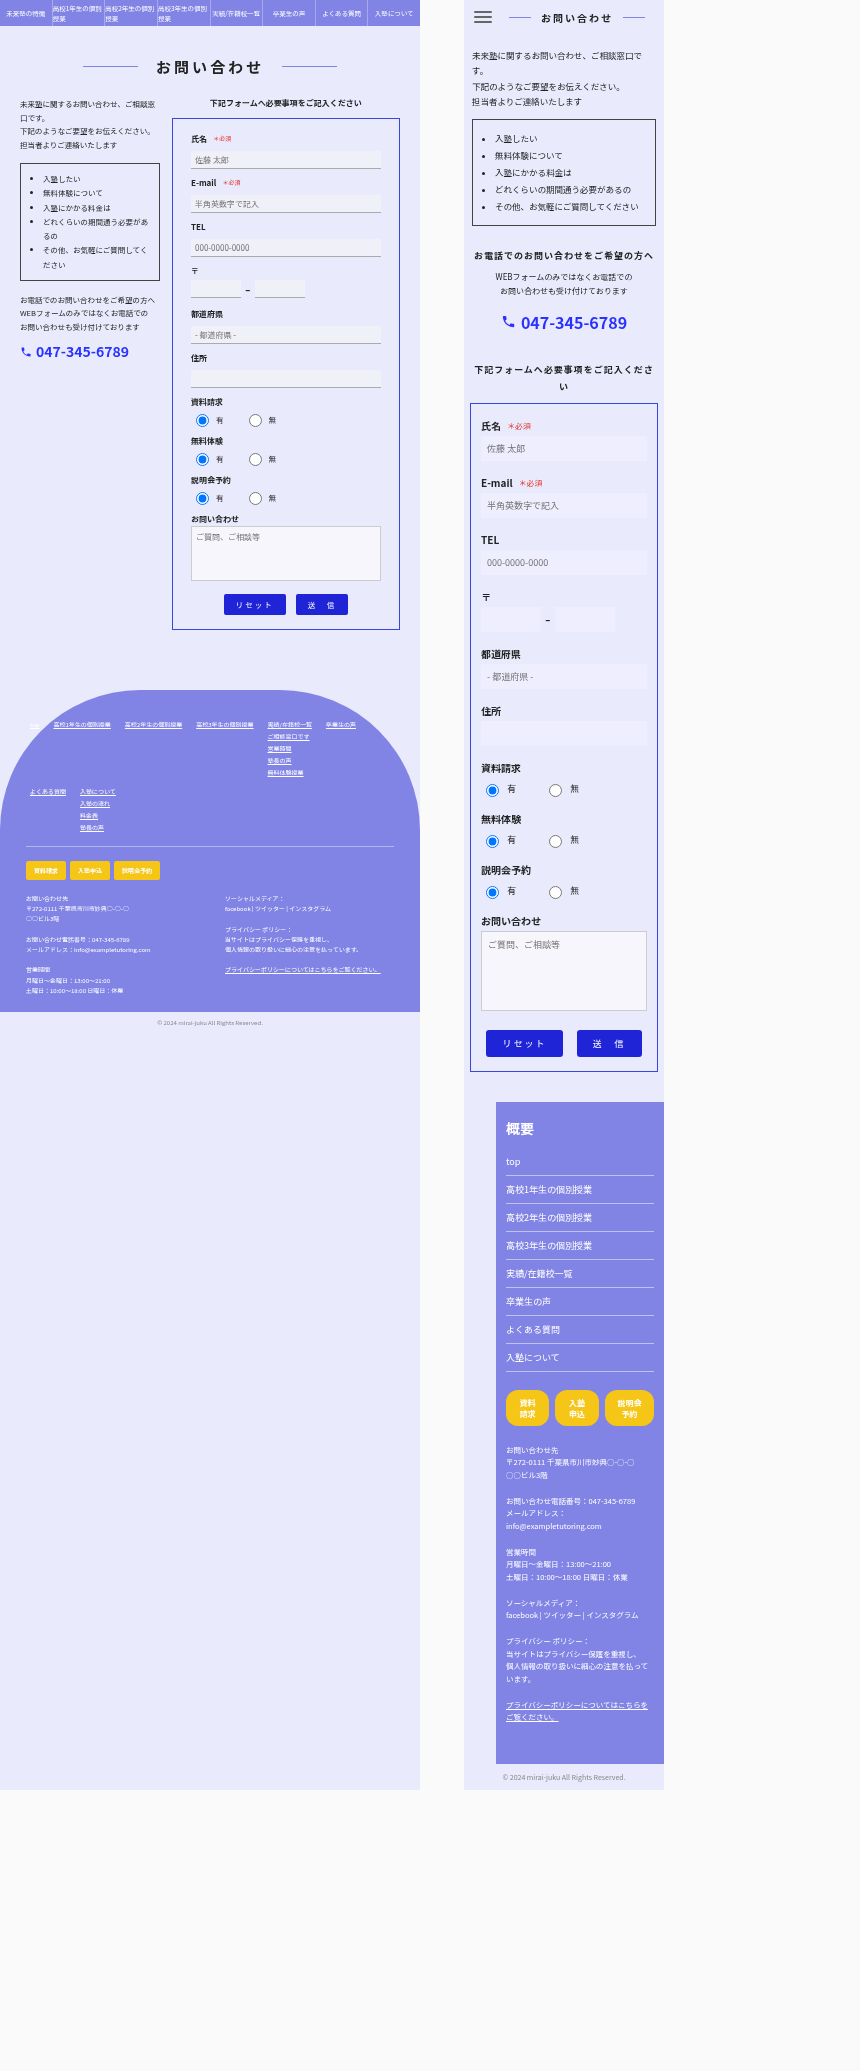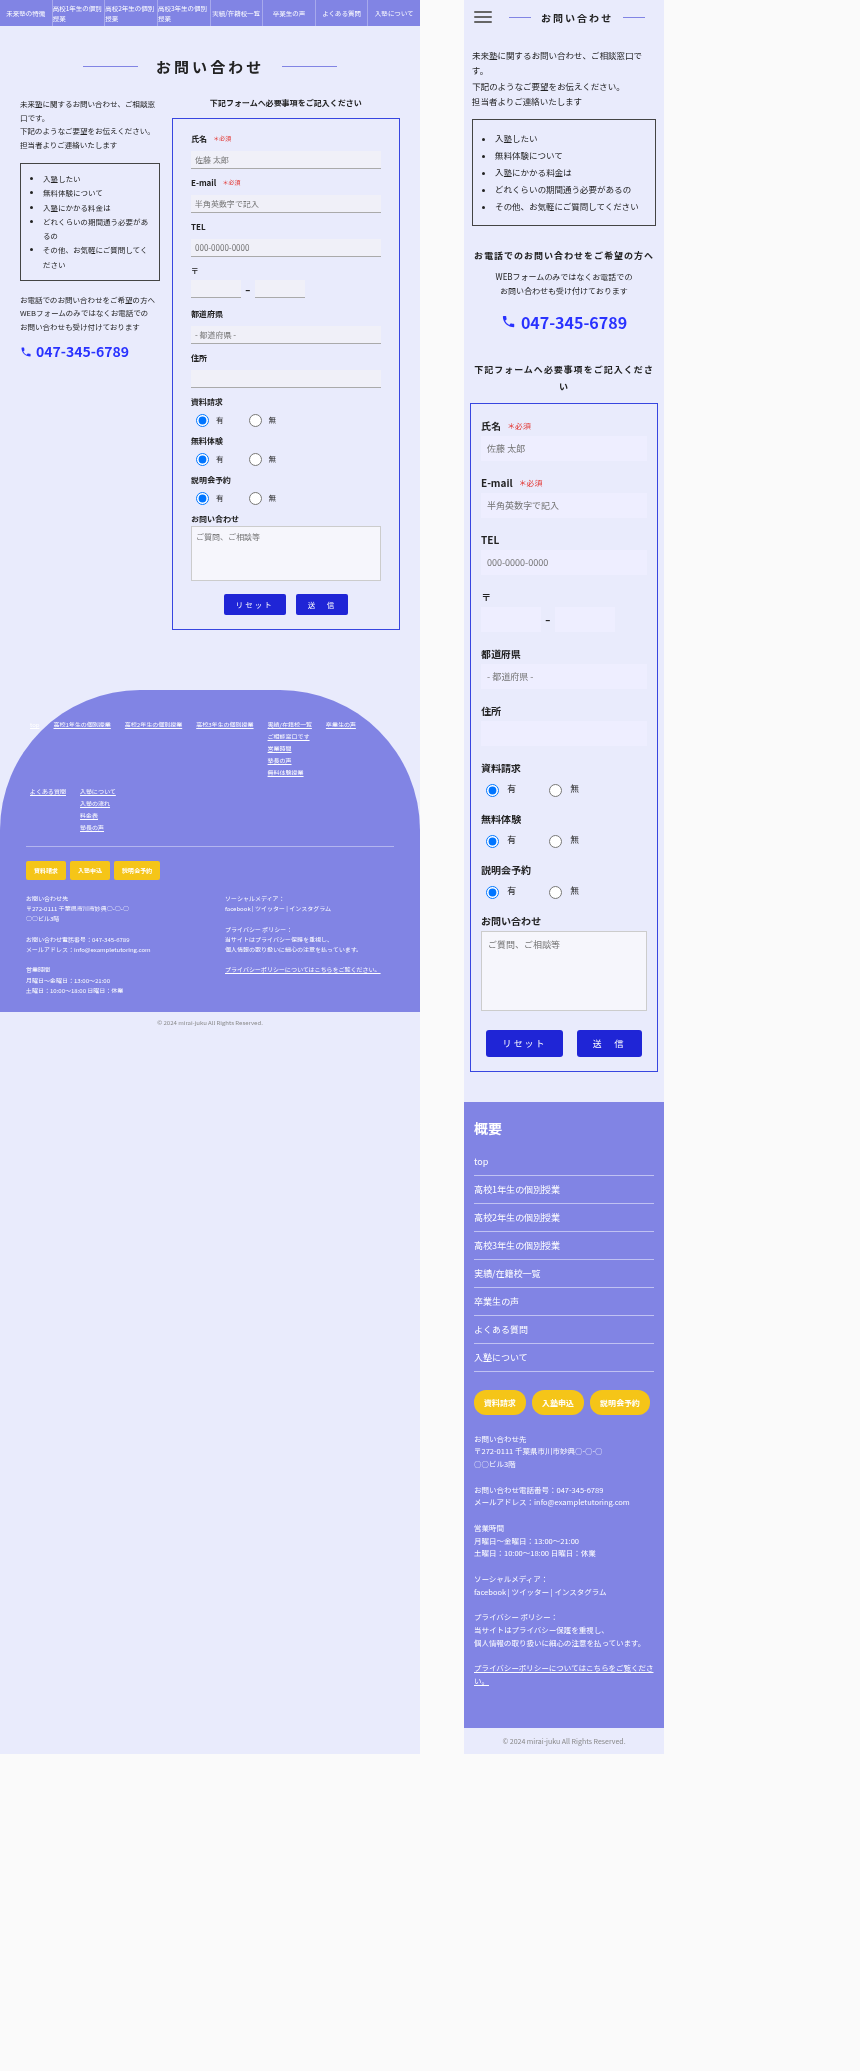--- a/index.html
+++ b/index.html
@@ -82,21 +82,21 @@
 .mlbl{font-size:10px;font-weight:700;display:flex;align-items:center;gap:6px;}
 .mreq{color:#e3342f;font-size:8px;font-weight:400;}
 .minp{width:100%;font-size:9px;padding:6px 6px;border:none;background:#eef;margin-top:3px;color:#888;}
 .minp-s{width:60px;}
 .mradios{display:flex;gap:28px;font-size:9px;margin-top:6px;}
 .mradios label{display:flex;align-items:center;gap:5px;}
 .mta{width:100%;height:80px;font-size:9px;padding:6px;border:1px solid #ccc;background:#f6f6fc;resize:none;margin-top:3px;color:#888;}
 .mbtns{display:flex;gap:14px;justify-content:center;}
 .mbtn{background:var(--blue2);color:#fff;border:none;font-size:9px;padding:7px 16px;border-radius:3px;cursor:pointer;letter-spacing:2px;}
 
-.mfoot{background:var(--purple);padding:16px 10px 40px;color:#fff;}
+.mfoot{background:var(--purple);padding:16px 10px 40px;color:#fff;margin-left:32px;}
 .ovw{font-size:14px;font-weight:700;margin-bottom:10px;}
 .mfootlink{font-size:9px;padding:7px 0;border-bottom:1px solid rgba(255,255,255,.5);cursor:pointer;}
 .myellow{display:flex;gap:6px;margin:18px 0;}
 .mybtn{background:var(--yellow);color:#fff;font-size:8px;font-weight:700;padding:7px 10px;border-radius:12px;border:none;cursor:pointer;}
 .minfo{font-size:7.5px;line-height:1.7;margin-top:14px;}
 .minfo a{color:#fff;text-decoration:underline;}
 .mcopy{text-align:center;font-size:7px;color:#888;background:var(--purple-light);padding:8px 0;}
 </style>
 </head>
 <body>

